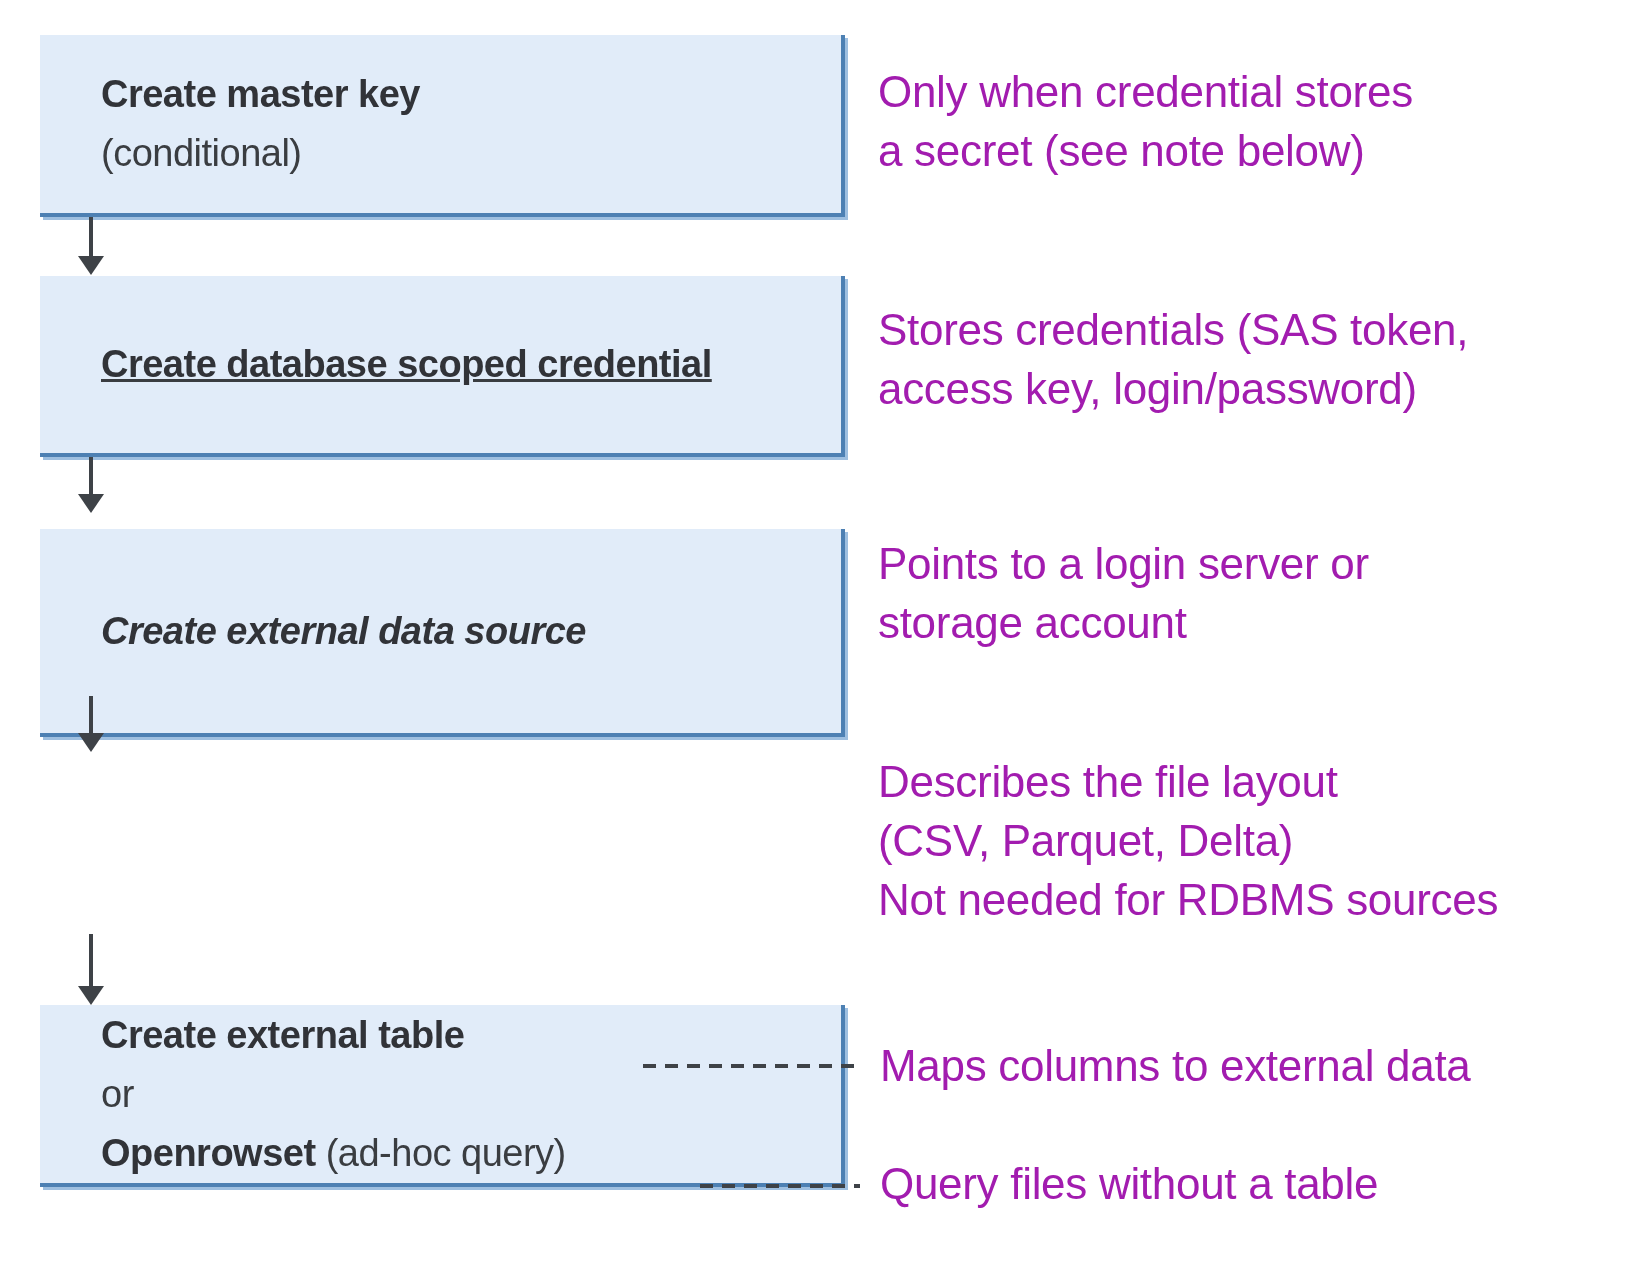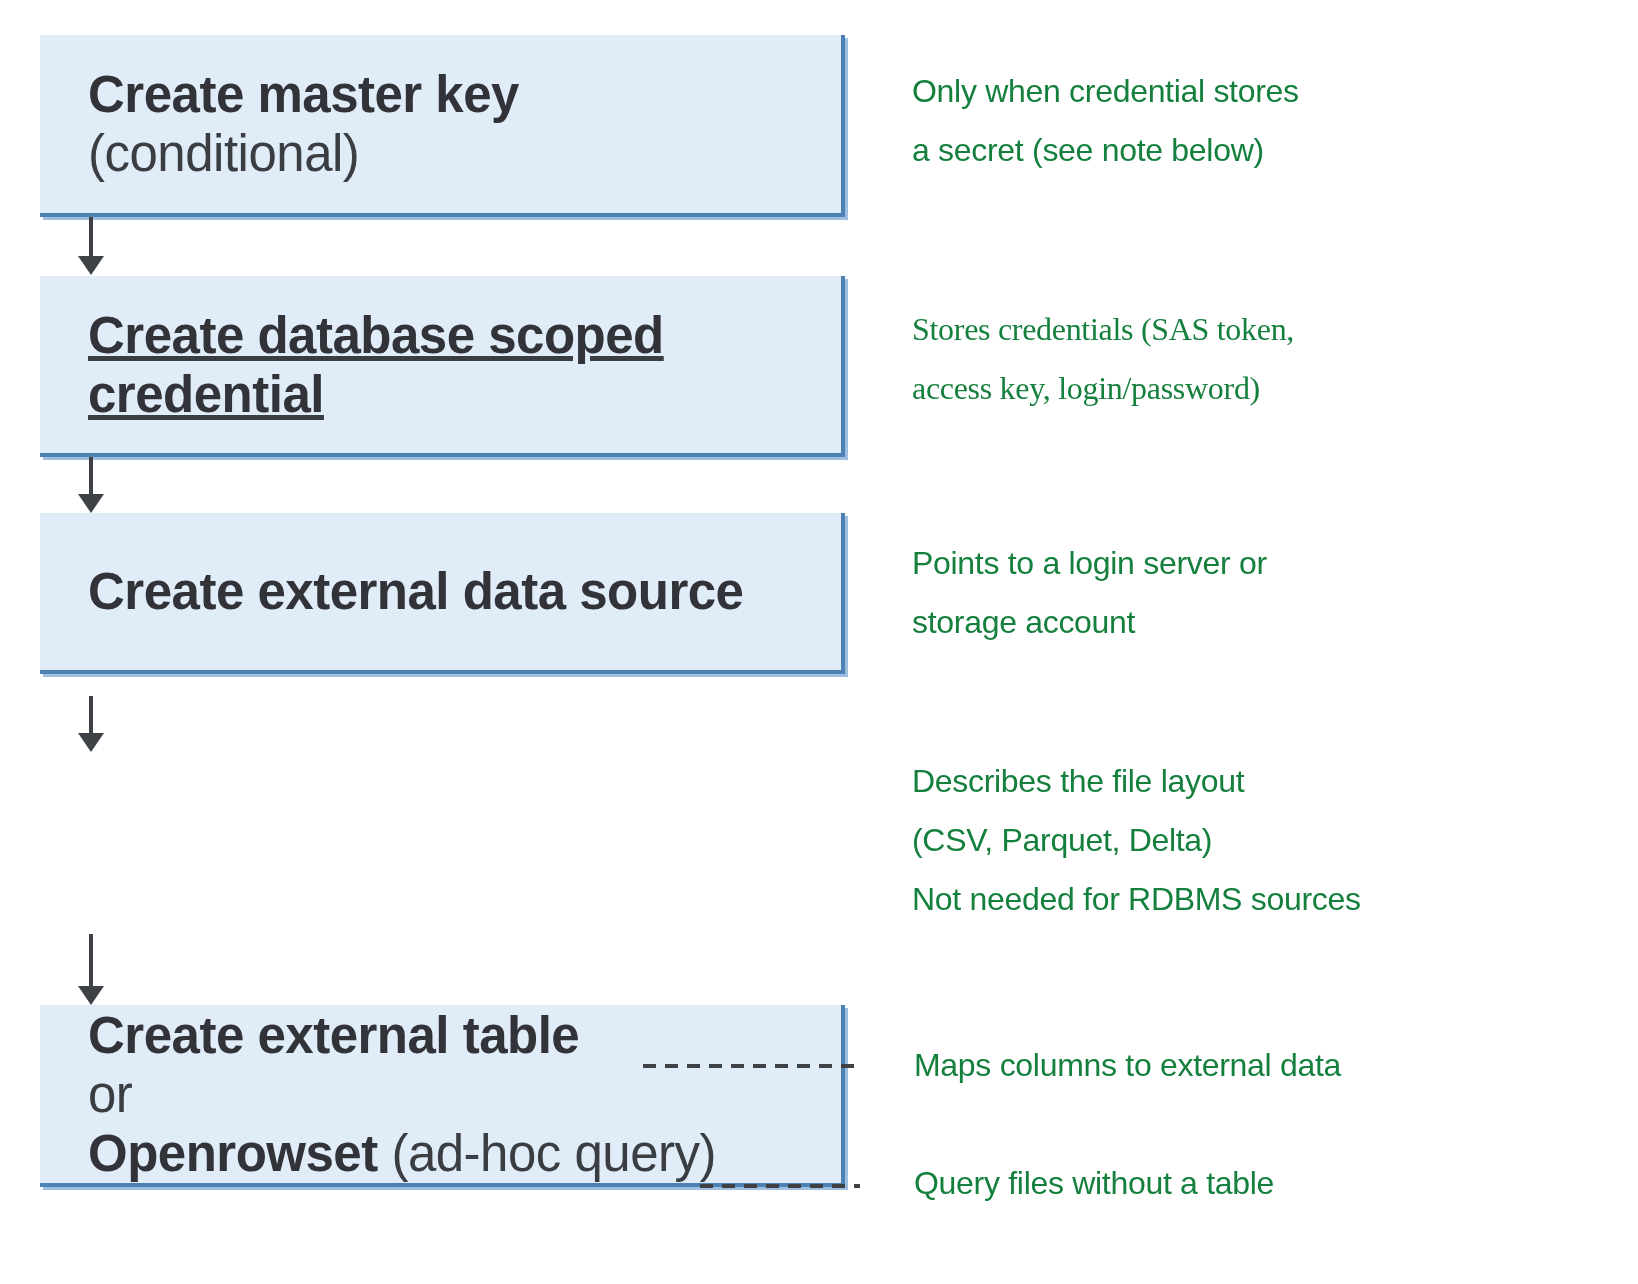--- a/index.html
+++ b/index.html
@@ -18,31 +18,31 @@
     left: 40px;
     width: 805px;
     box-sizing: border-box;
     background: #e1ecf9;
     border-right: 4px solid #4d80b3;
     border-bottom: 4px solid #4d80b3;
     box-shadow: 3px 3px 0 #9ebfe0;
     display: flex;
     flex-direction: column;
     justify-content: center;
-    padding-left: 48px;
-    font-size: 51px;
+    padding-left: 61px;
+    font-size: 38px;
     line-height: 59px;
     letter-spacing: -0.5px;
     color: #3a3d41;
   }
   .box b { font-weight: 700; color: #313338; }
   #b1 { top: 35px;   height: 182px; }
   #b2 { top: 276px;  height: 181px; }
   #b2 .title-wrap { max-width: 700px; text-decoration: underline; }
-  #b3 { top: 513px;  height: 161px; }
+  #b3 { top: 529px;  height: 208px; font-style: italic; }
   #b4 { top: 752px;  height: 182px; }
   #b5 { top: 1005px; height: 182px; }
 
   
   .arrow {
     position: absolute;
     left: 89px;
     width: 4px;
     background: #3e4247;
   }
@@ -59,29 +59,28 @@
   }
   #a1 { top: 217px; height: 39px; }
   #a2 { top: 457px; height: 37px; }
   #a3 { top: 696px; height: 37px; }
   #a4 { top: 934px; height: 52px; }
 
   
   .desc {
     position: absolute;
     left: 878px;
-    font-size: 32px;
+    font-size: 44px;
     line-height: 59px;
     letter-spacing: -0.3px;
-    color: #15803d;
+    color: #a21caf;
     white-space: pre-line;
-    margin-left: 34px;
   }
   #d1 { top: 62px; }
-  #d2 { top: 300px; font-family: Liberation Serif, serif; }
+  #d2 { top: 300px; }
   #d3 { top: 534px; }
   #d4 { top: 752px; }
   #d5a { top: 1036px; left: 880px; }
   #d5b { top: 1154px; left: 880px; }
 
   
   .dash {
     position: absolute;
     height: 4px;
     background: repeating-linear-gradient(90deg, #3e4247 0 13px, transparent 13px 22px);

